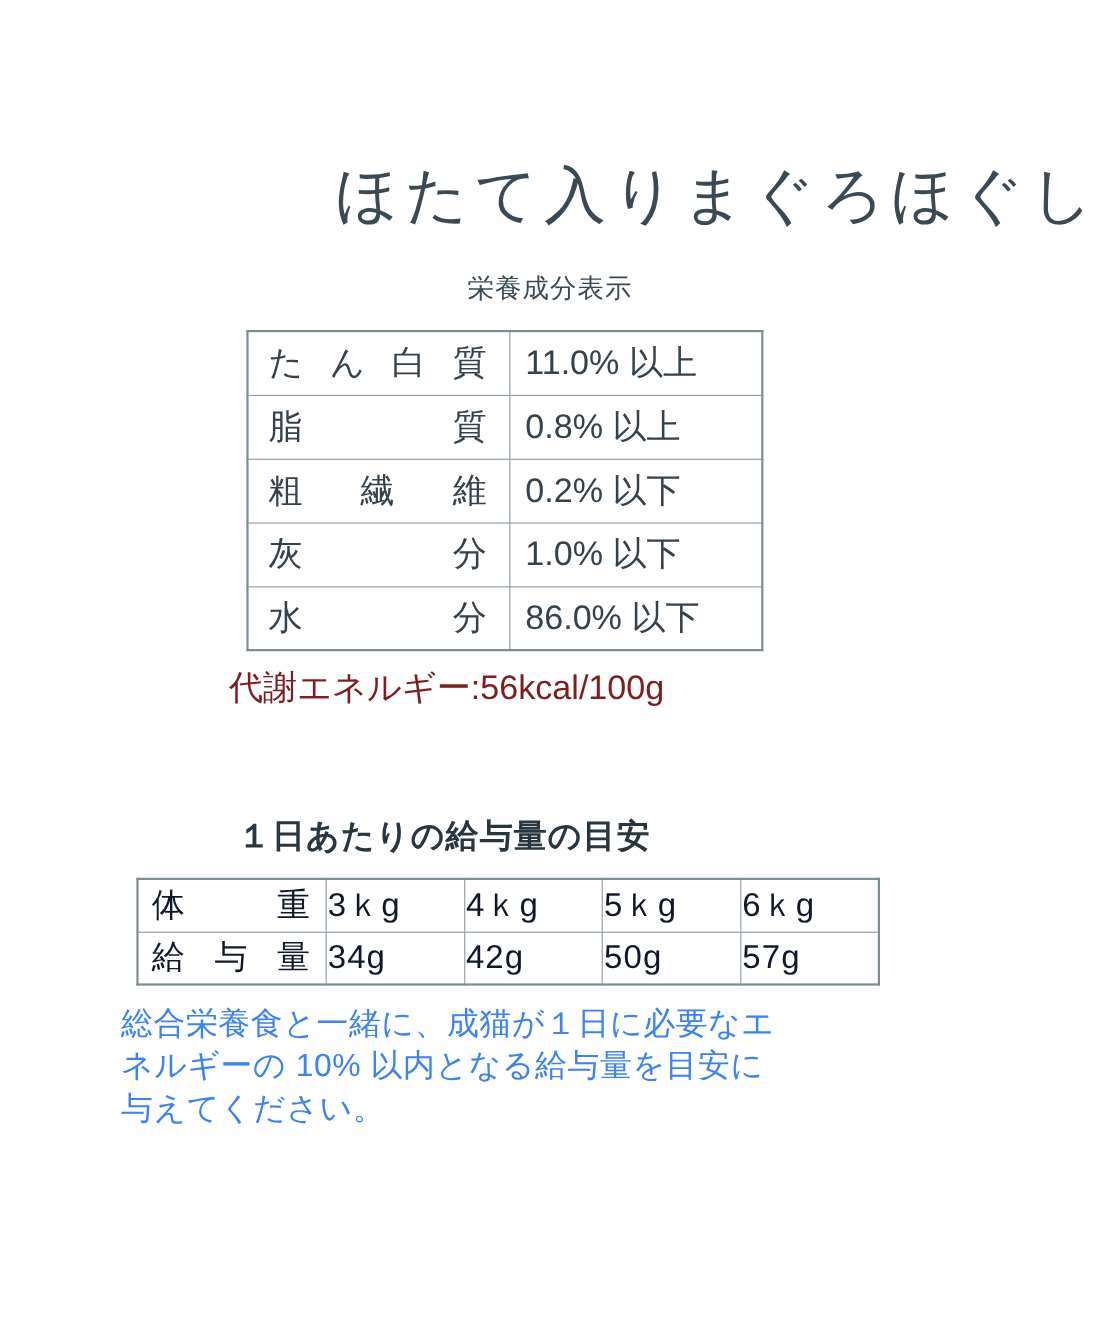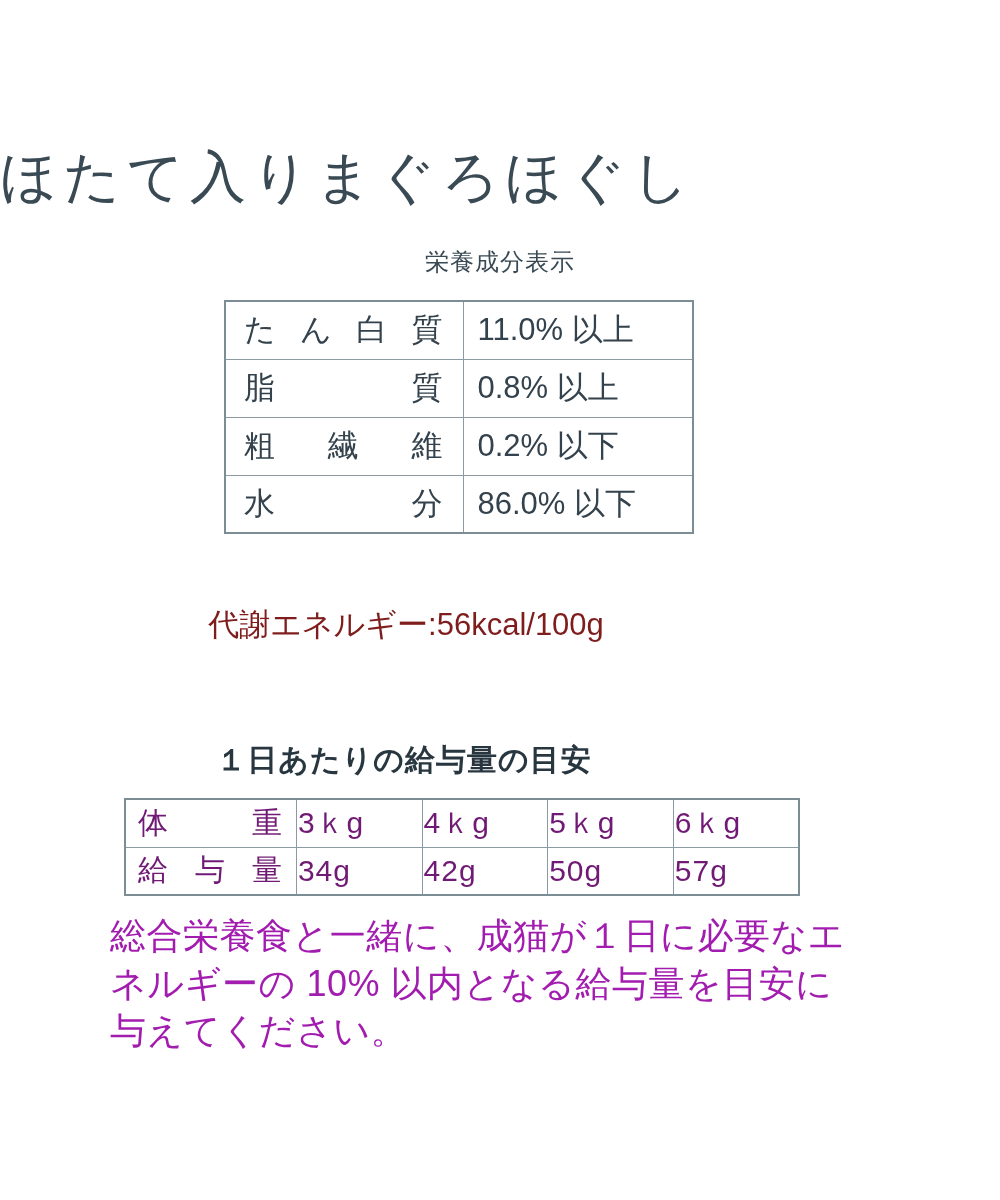--- a/index.html
+++ b/index.html
@@ -22,21 +22,21 @@
     position: relative;
     box-sizing: border-box;
   }
 
   
   .product-title {
     position: absolute;
     top: 140px;
     left: 0;
     width: 1000px;
-    text-align: left;
+    text-align: right;
     font-size: 56px;
     letter-spacing: 6px;
     color: #3a4a54;
     font-weight: 400;
     font-family: "DejaVu Sans", sans-serif;
     white-space: nowrap;
   }
 
   
   .nutrition-heading {
@@ -114,21 +114,21 @@
     position: absolute;
     top: 798px;
     left: 124px;
     width: 676px;
     border: 2px solid #7d8d96;
   }
   .feeding-table td {
     border: 1px solid #8b9aa3;
     height: 48px;
     font-size: 30px;
-    color: #701a75;
+    color: #0f172a;
     text-align: center;
     box-sizing: border-box;
     letter-spacing: 1px;
   }
   .feeding-table td.rowlabel {
     width: 172px;
     text-align: justify;
     text-align-last: justify;
     padding: 0 12px;
     letter-spacing: 2px;
@@ -140,23 +140,23 @@
   .feeding-table tr:first-child td { border-top: none; }
   .feeding-table tr:last-child td { border-bottom: none; }
   .feeding-table td:first-child { border-left: none; }
   .feeding-table td:last-child { border-right: none; }
 
   .feeding-note {
     position: absolute;
     top: 912px;
     left: 110px;
     width: 810px;
-    font-size: 36px;
+    font-size: 29px;
     line-height: 1.32;
-    color: #a21caf;
+    color: #3b82f6;
     letter-spacing: 0.5px;
   }
   .feeding-note div { white-space: nowrap; }
 </style>
 </head>
 <body>
 
 <div class="page">
 
   <div class="product-title">ほたて入りまぐろほぐし</div>
@@ -169,20 +169,24 @@
         <td class="label">たん白質</td>
         <td class="value">11.0% 以上</td>
       </tr>
       <tr>
         <td class="label">脂質</td>
         <td class="value">0.8% 以上</td>
       </tr>
       <tr>
         <td class="label">粗繊維</td>
         <td class="value">0.2% 以下</td>
+      </tr>
+      <tr>
+        <td class="label">灰分</td>
+        <td class="value">1.0% 以下</td>
       </tr>
       <tr>
         <td class="label">水分</td>
         <td class="value">86.0% 以下</td>
       </tr>
     </tbody>
   </table>
 
   <div class="energy-note">代謝エネルギー:56kcal/100g</div>
 

